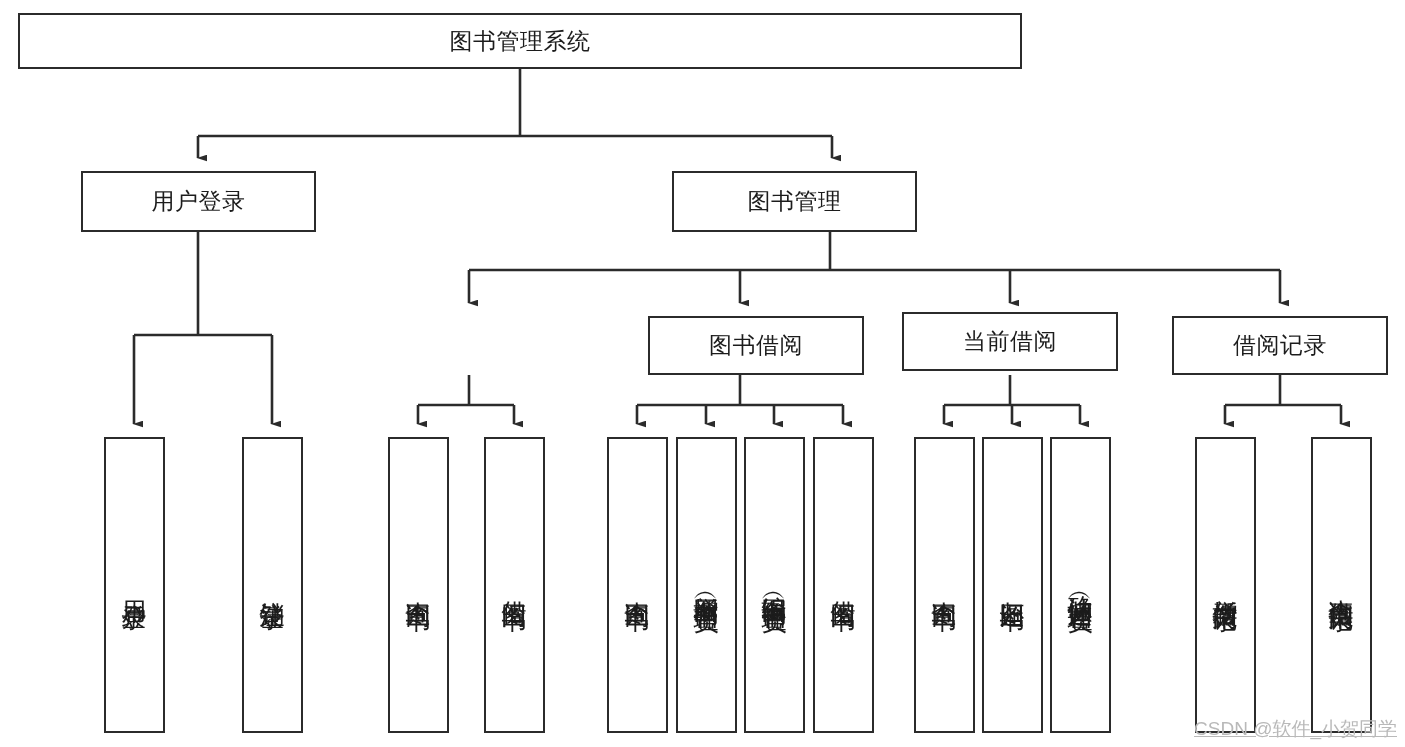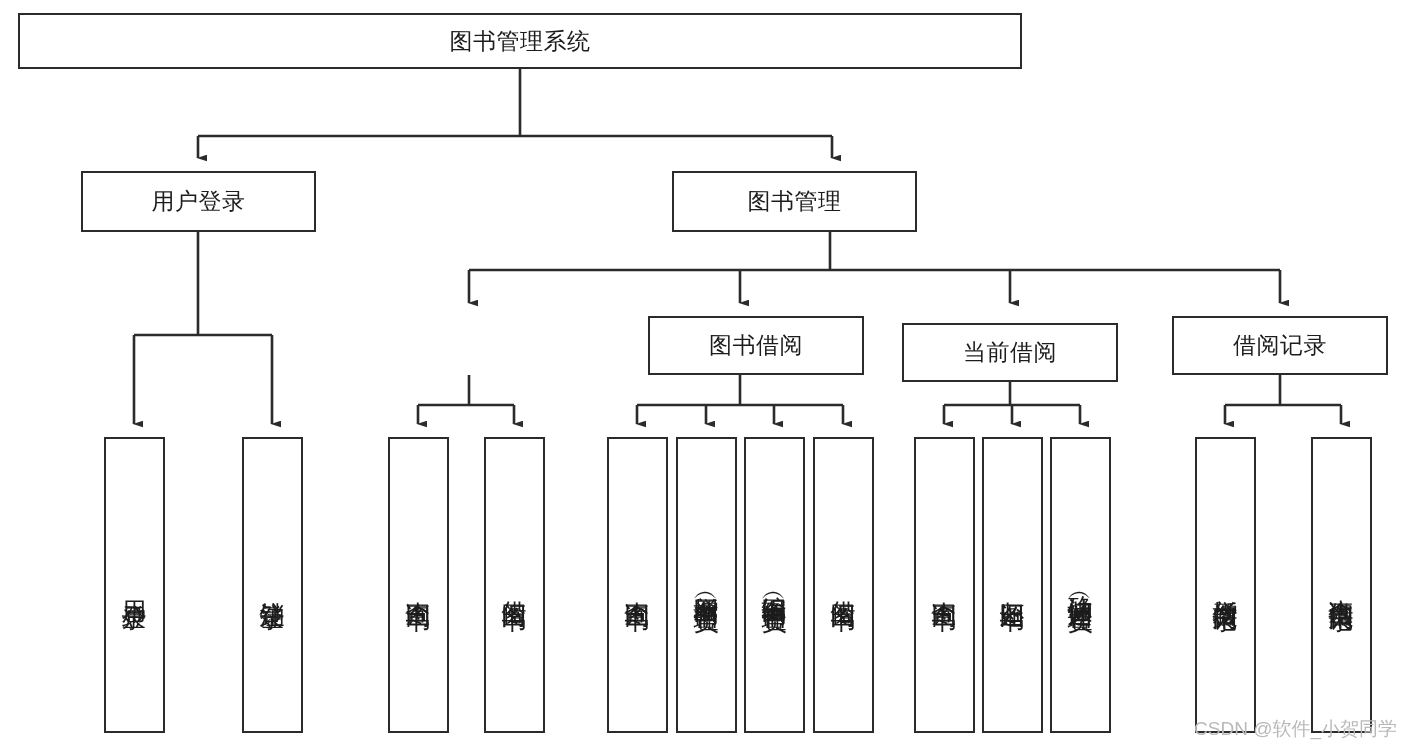--- a/index.html
+++ b/index.html
@@ -58,20 +58,21 @@
   }
   #watermark {
     position: absolute;
     right: 8px;
     bottom: 5px;
     font-size: 19px;
     color: #b9b9b9;
     white-space: nowrap;
     z-index: 5;
     font-family: "Liberation Sans", "DejaVu Sans", sans-serif;
+    text-decoration: underline;
   }
 </style>
 </head>
 <body>
 
 <div id="diagram-root">
 
   <svg id="edges-layer" viewBox="0 0 1405 747" width="1405" height="747" xmlns="http://www.w3.org/2000/svg">
     <defs>
       <marker id="arrowhead" markerWidth="9" markerHeight="11" refX="3.4" refY="9.4" orient="auto" markerUnits="userSpaceOnUse">
@@ -130,21 +131,21 @@
   <div class="node" style="left: 81px; top: 171px; width: 235px; height: 61px;">
     <span class="node-label">用户登录</span>
   </div>
   <div class="node" style="left: 672px; top: 171px; width: 245px; height: 61px;">
     <span class="node-label">图书管理</span>
   </div>
 
   <div class="node" style="left: 633px; top: 316px; width: 216px; height: 59px; margin-left: 15px;">
     <span class="node-label">图书借阅</span>
   </div>
-  <div class="node" style="left: 902px; top: 323px; width: 216px; height: 59px;">
+  <div class="node" style="left: 902px; top: 312px; width: 216px; height: 59px;">
     <span class="node-label">当前借阅</span>
   </div>
   <div class="node" style="left: 1172px; top: 316px; width: 216px; height: 59px;">
     <span class="node-label">借阅记录</span>
   </div>
 
   <div class="node vertical" style="left: 104px; top: 437px; width: 61px; height: 296px;">
     <span class="node-label">用户登录</span>
   </div>
   <div class="node vertical" style="left: 242px; top: 437px; width: 61px; height: 296px;">

